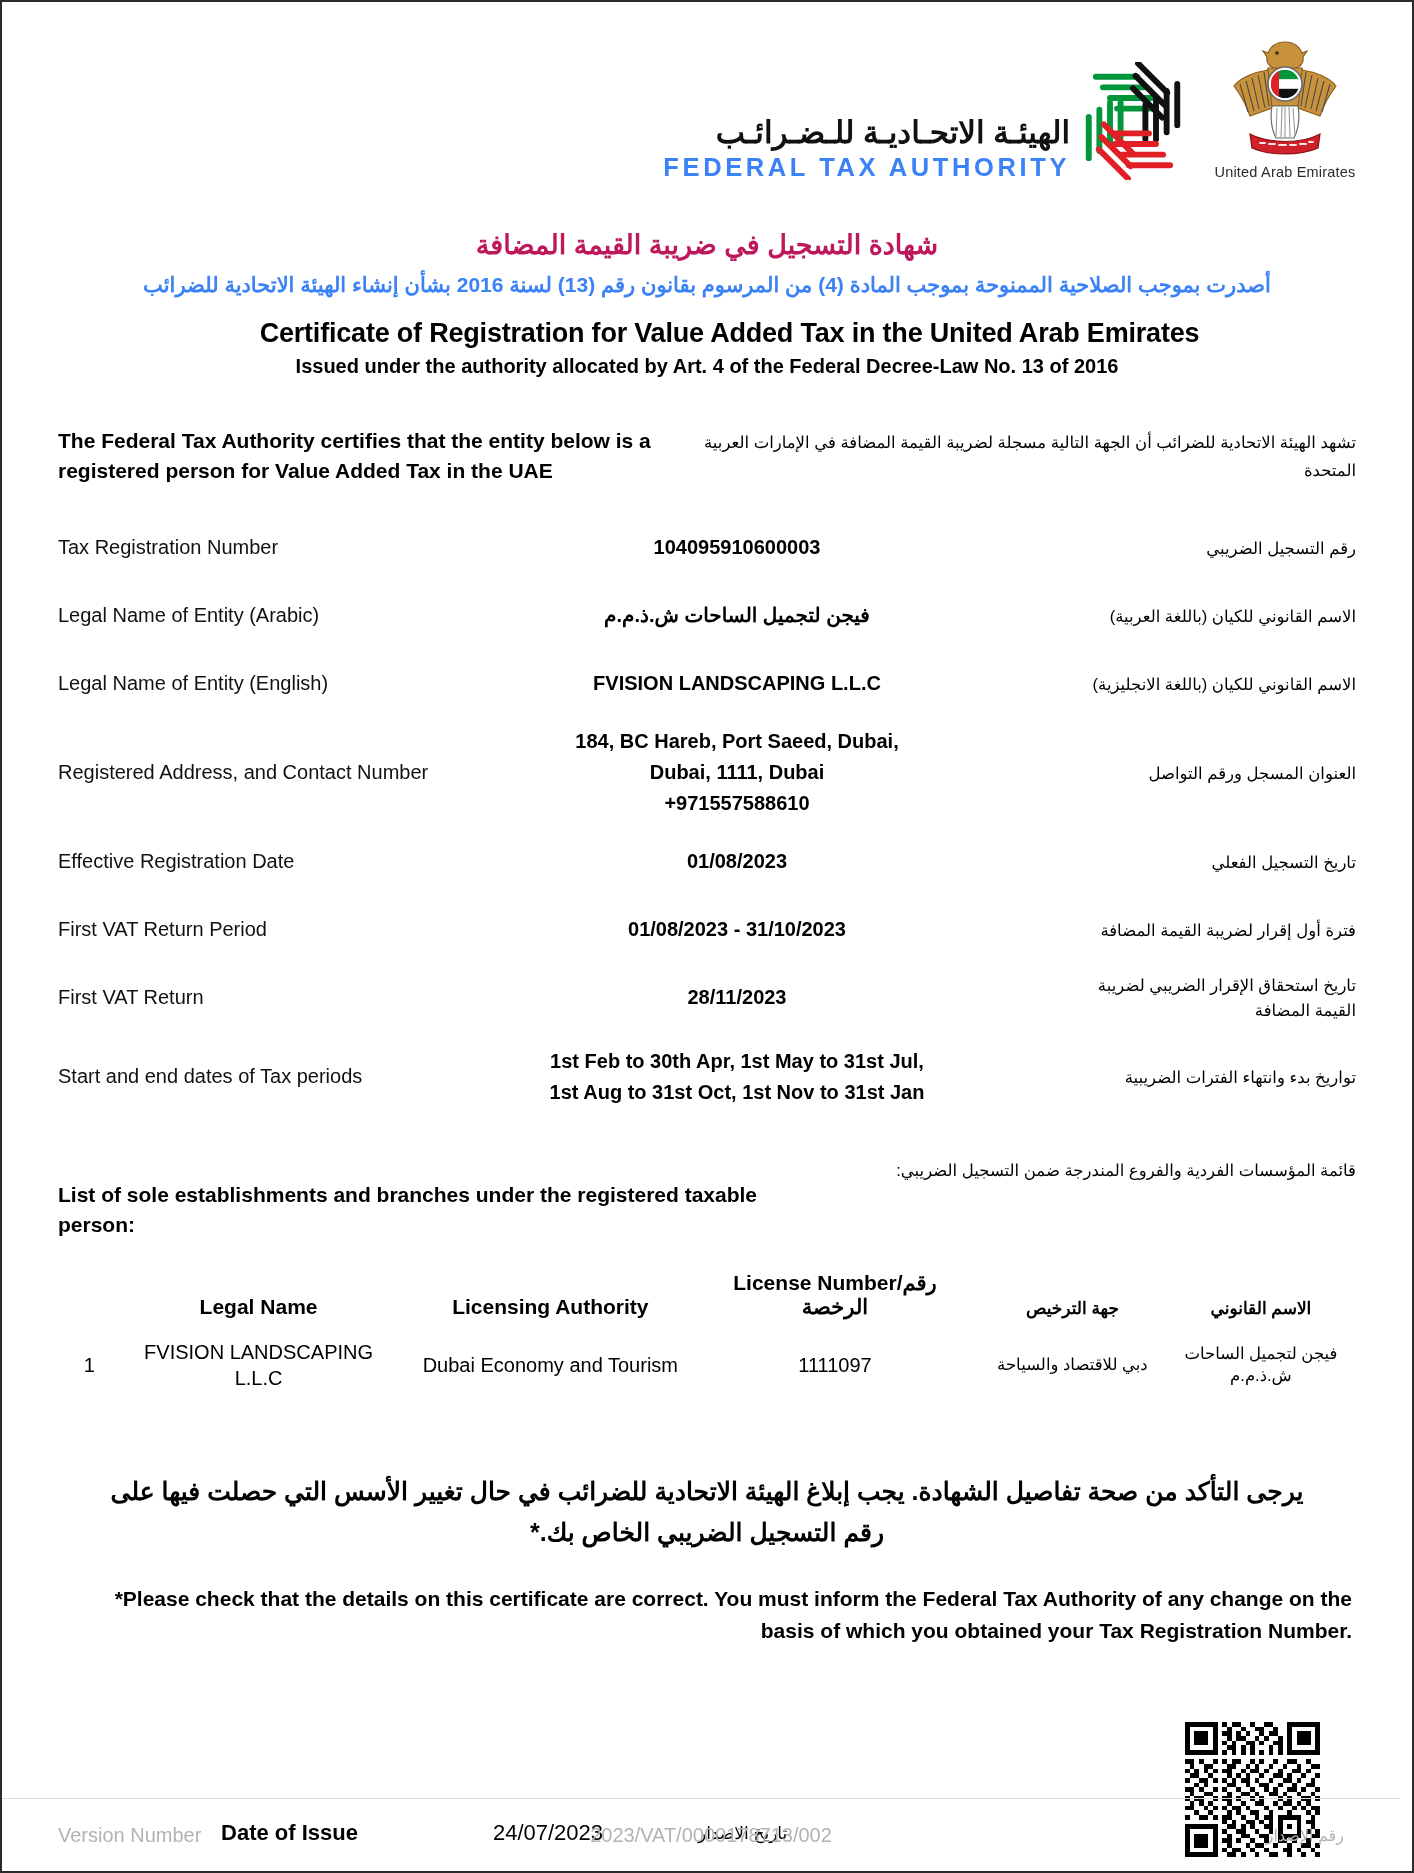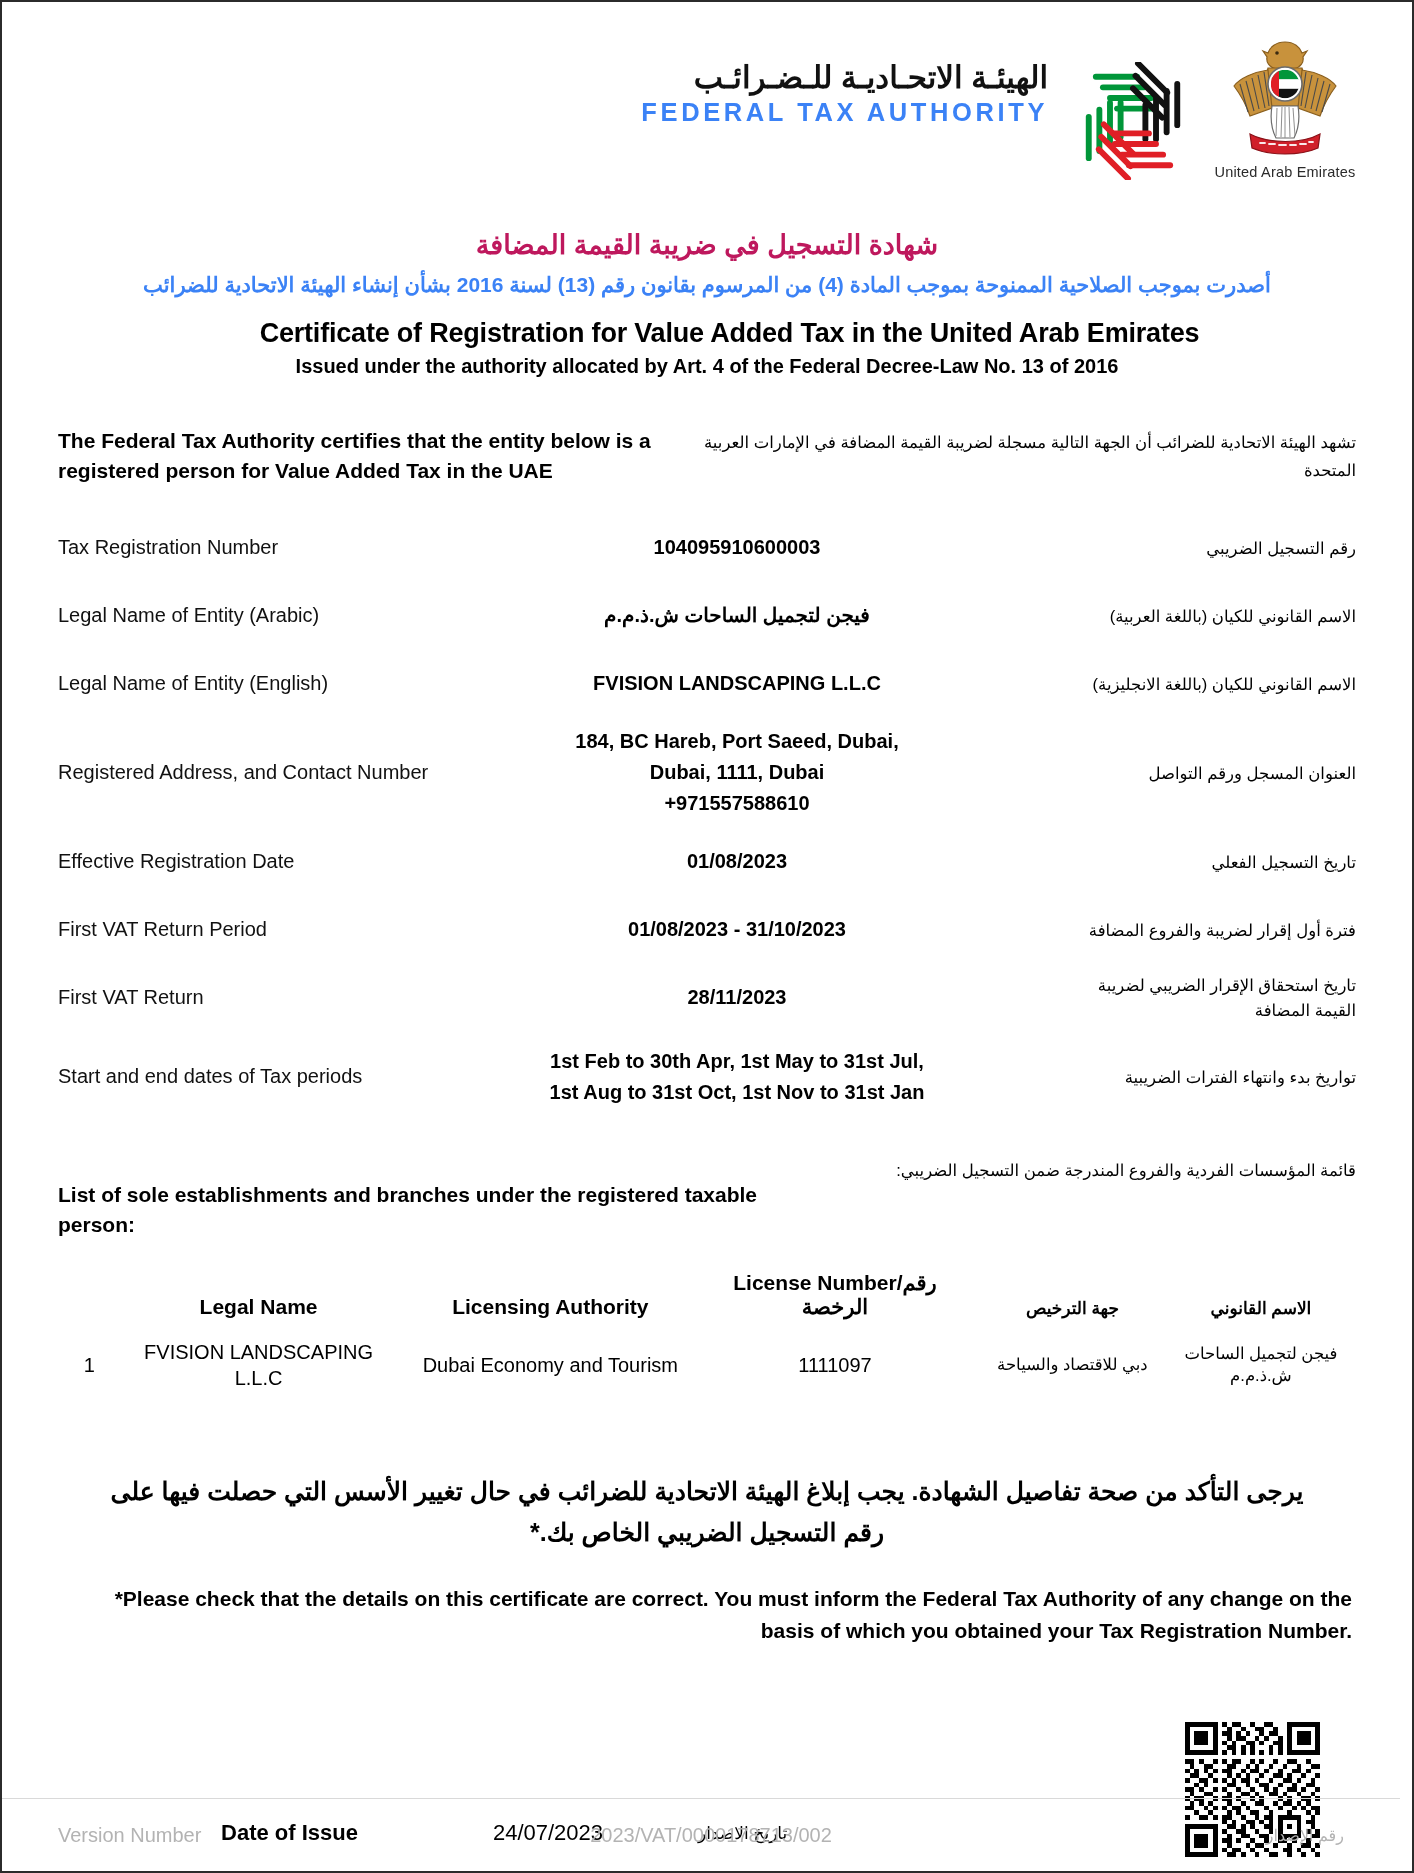--- a/index.html
+++ b/index.html
@@ -28,22 +28,22 @@
     height: 215px;
     padding: 22px 52px 0 0;
     box-sizing: border-box;
     display: flex;
     align-items: flex-start;
     justify-content: flex-end;
     gap: 18px;
   }
   .fta-logo {
     display: flex;
-    align-items: flex-start;
-    gap: 26px;
+    align-items: flex-end;
+    gap: 4px;
     margin-top: 38px;
   }
   .fta-wordmark {
     text-align: right;
     line-height: 1;
   }
   .fta-ar {
     font-size: 31px;
     font-weight: 700;
     letter-spacing: 1px;
@@ -452,21 +452,21 @@
 
     <div class="row">
       <div class="label-en">Effective Registration Date</div>
       <div class="value">01/08/2023</div>
       <div class="label-ar">تاريخ التسجيل الفعلي</div>
     </div>
 
     <div class="row">
       <div class="label-en">First VAT Return Period</div>
       <div class="value">01/08/2023 - 31/10/2023</div>
-      <div class="label-ar">فترة أول إقرار لضريبة والفروع المضافة</div>
+      <div class="label-ar">فترة أول إقرار لضريبة القيمة المضافة</div>
     </div>
 
     <div class="row">
       <div class="label-en">First VAT Return</div>
       <div class="value">28/11/2023</div>
       <div class="label-ar">تاريخ استحقاق الإقرار الضريبي لضريبة القيمة المضافة</div>
     </div>
 
     <div class="row mid">
       <div class="label-en">Start and end dates of Tax periods</div>

